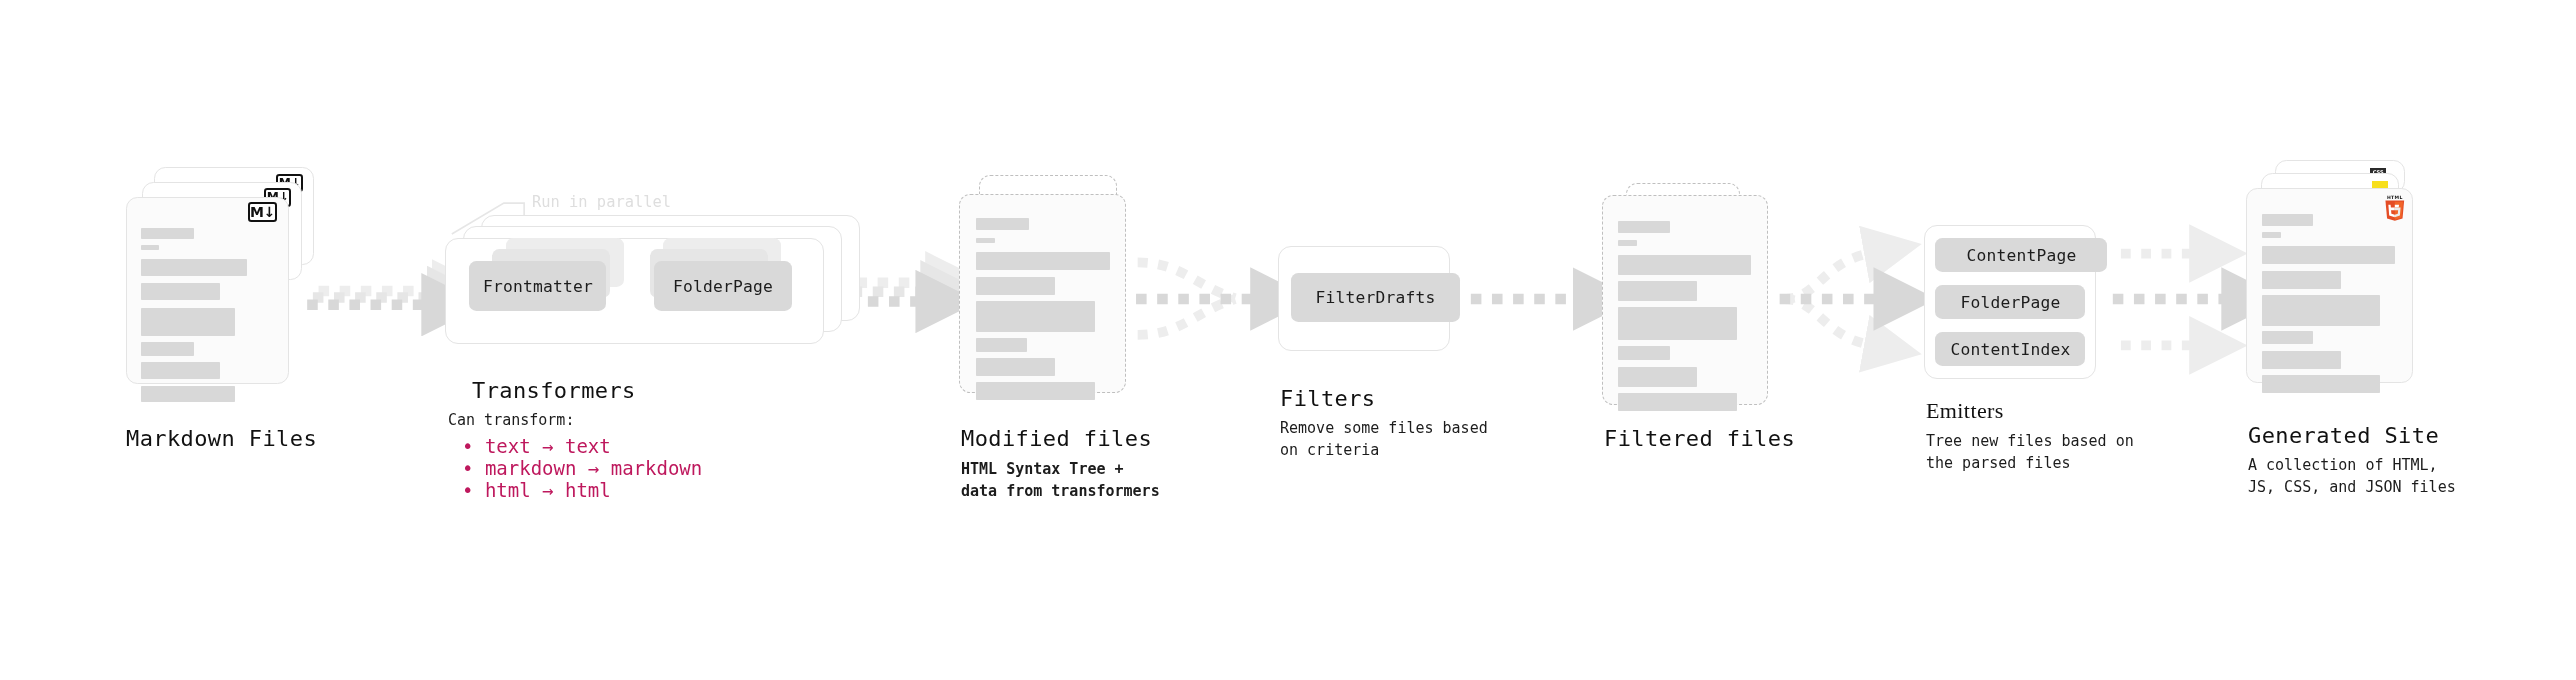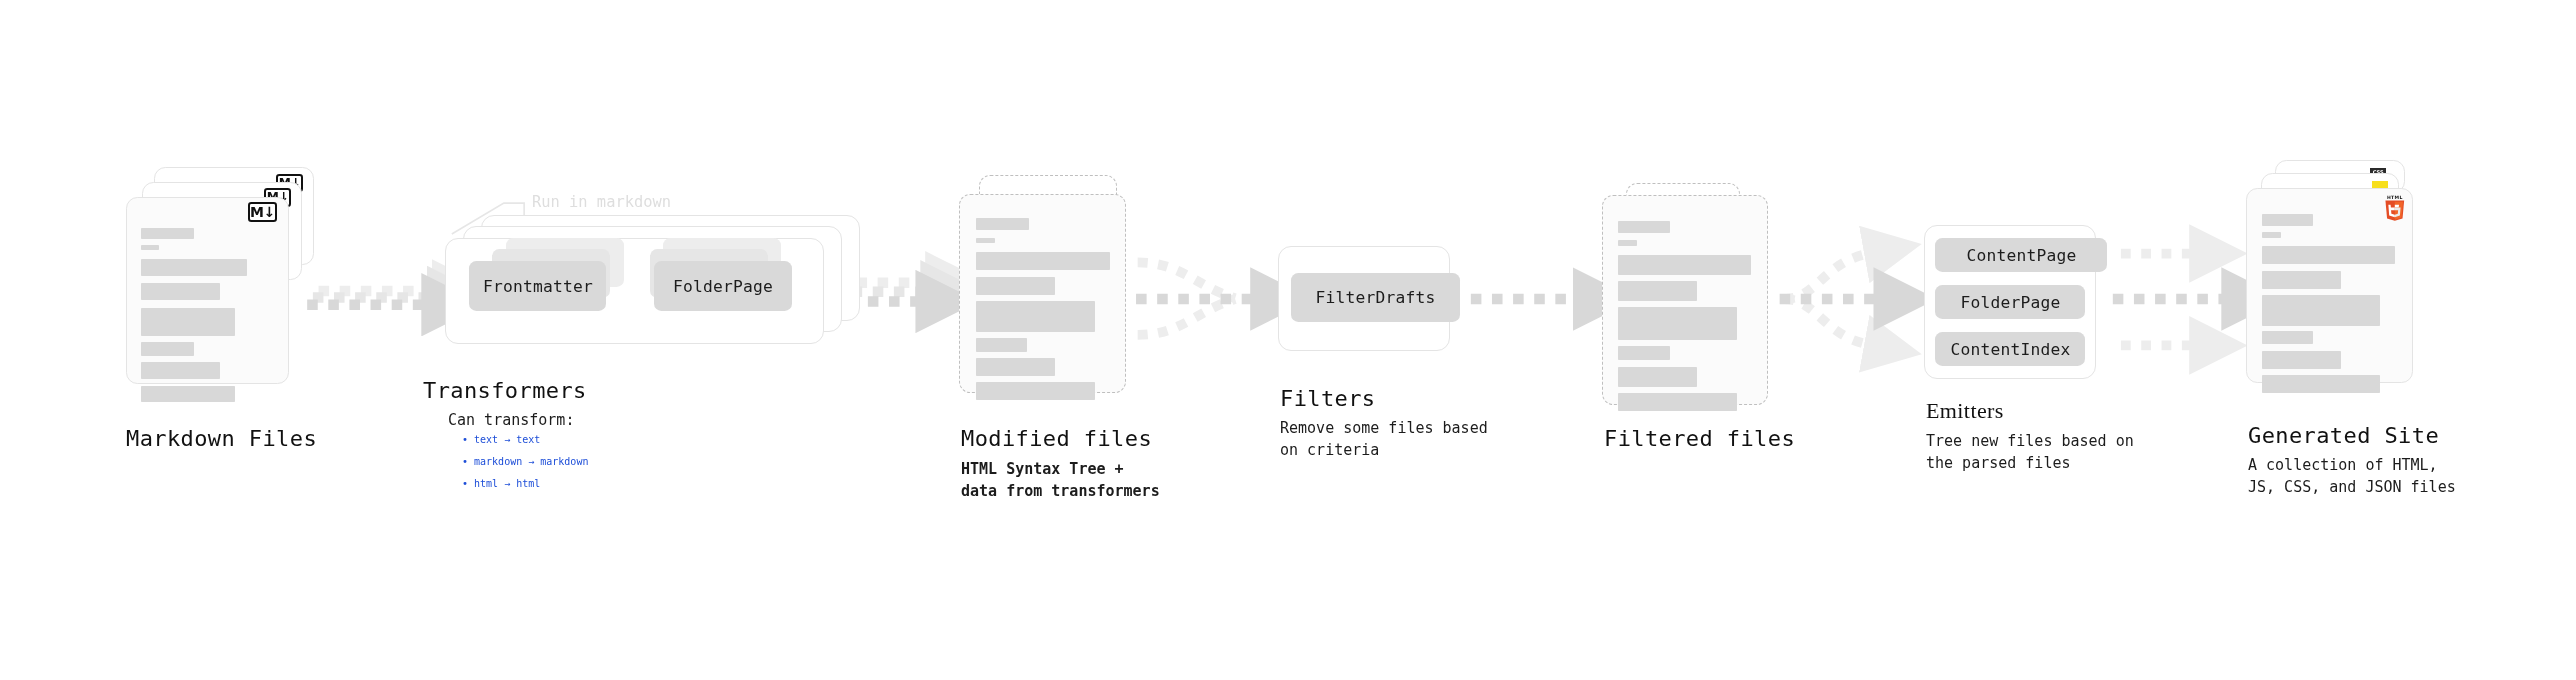--- a/index.html
+++ b/index.html
@@ -83,23 +83,23 @@
   }
   .sub{
     position:absolute;
     font-size:15px;
     line-height:1.45;
     color:#1c1c1c;
     white-space:pre;
   }
   .bullets{
     position:absolute;
-    font-size:10px;
+    font-size:19px;
     line-height:1.45;
-    color:#1d4ed8;
+    color:#be185d;
     white-space:pre;
   }
   .paralabel{
     position:absolute;
     font-size:15.4px;
     color:#dedede;
     white-space:nowrap;
   }
 
   svg.lay{position:absolute;left:0;top:0;width:2576px;height:681px;overflow:visible;pointer-events:none;}
@@ -202,23 +202,23 @@
 
     <div class="chip ghost" style="left:61px;top:23px;width:118px;height:49px;"></div>
     <div class="chip ghost2" style="left:47px;top:34px;width:118px;height:49px;"></div>
     <div class="chip" style="left:24.4px;top:46px;width:137px;height:50px;">Frontmatter</div>
 
     <div class="chip ghost" style="left:218px;top:23px;width:118px;height:49px;"></div>
     <div class="chip ghost2" style="left:205px;top:34px;width:118px;height:49px;"></div>
     <div class="chip" style="left:209px;top:46px;width:138px;height:50px;">FolderPage</div>
   </div>
 
-  <div class="paralabel" style="left:532px;top:193px;">Run in markdown</div>
-
-  <div class="title" style="left:423px;top:378px;">Transformers</div>
+  <div class="paralabel" style="left:532px;top:193px;">Run in parallel</div>
+
+  <div class="title" style="left:472px;top:378px;">Transformers</div>
   <div class="sub" style="left:448px;top:410px;">Can transform:</div>
   <div class="bullets" style="left:462px;top:433px;">• text → text</div>
   <div class="bullets" style="left:462px;top:455px;">• markdown → markdown</div>
   <div class="bullets" style="left:462px;top:477px;">• html → html</div>
 
   <div class="node" style="left:959px;top:175px;">
     <div class="doc ghost dashed" style="left:20.3px;top:0px;width:138px;height:49px;"></div>
     <div class="doc dashed" style="left:0px;top:18.7px;width:167px;height:199px;"></div>
     <div class="skel" style="left:17px;top:43px;width:53px;height:12.2px;"></div>
     <div class="skel" style="left:17px;top:63px;width:18.7px;height:4.9px;"></div>

